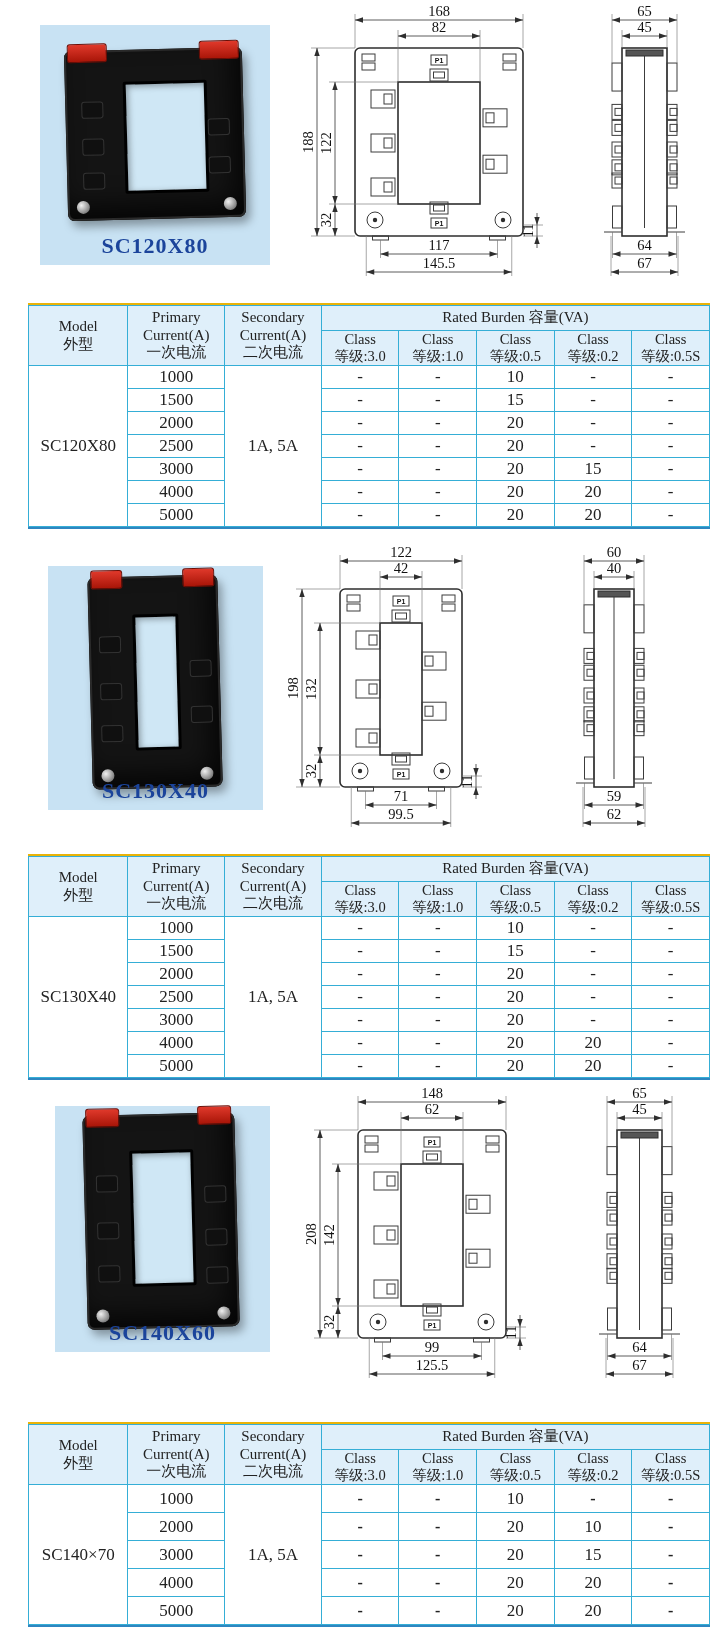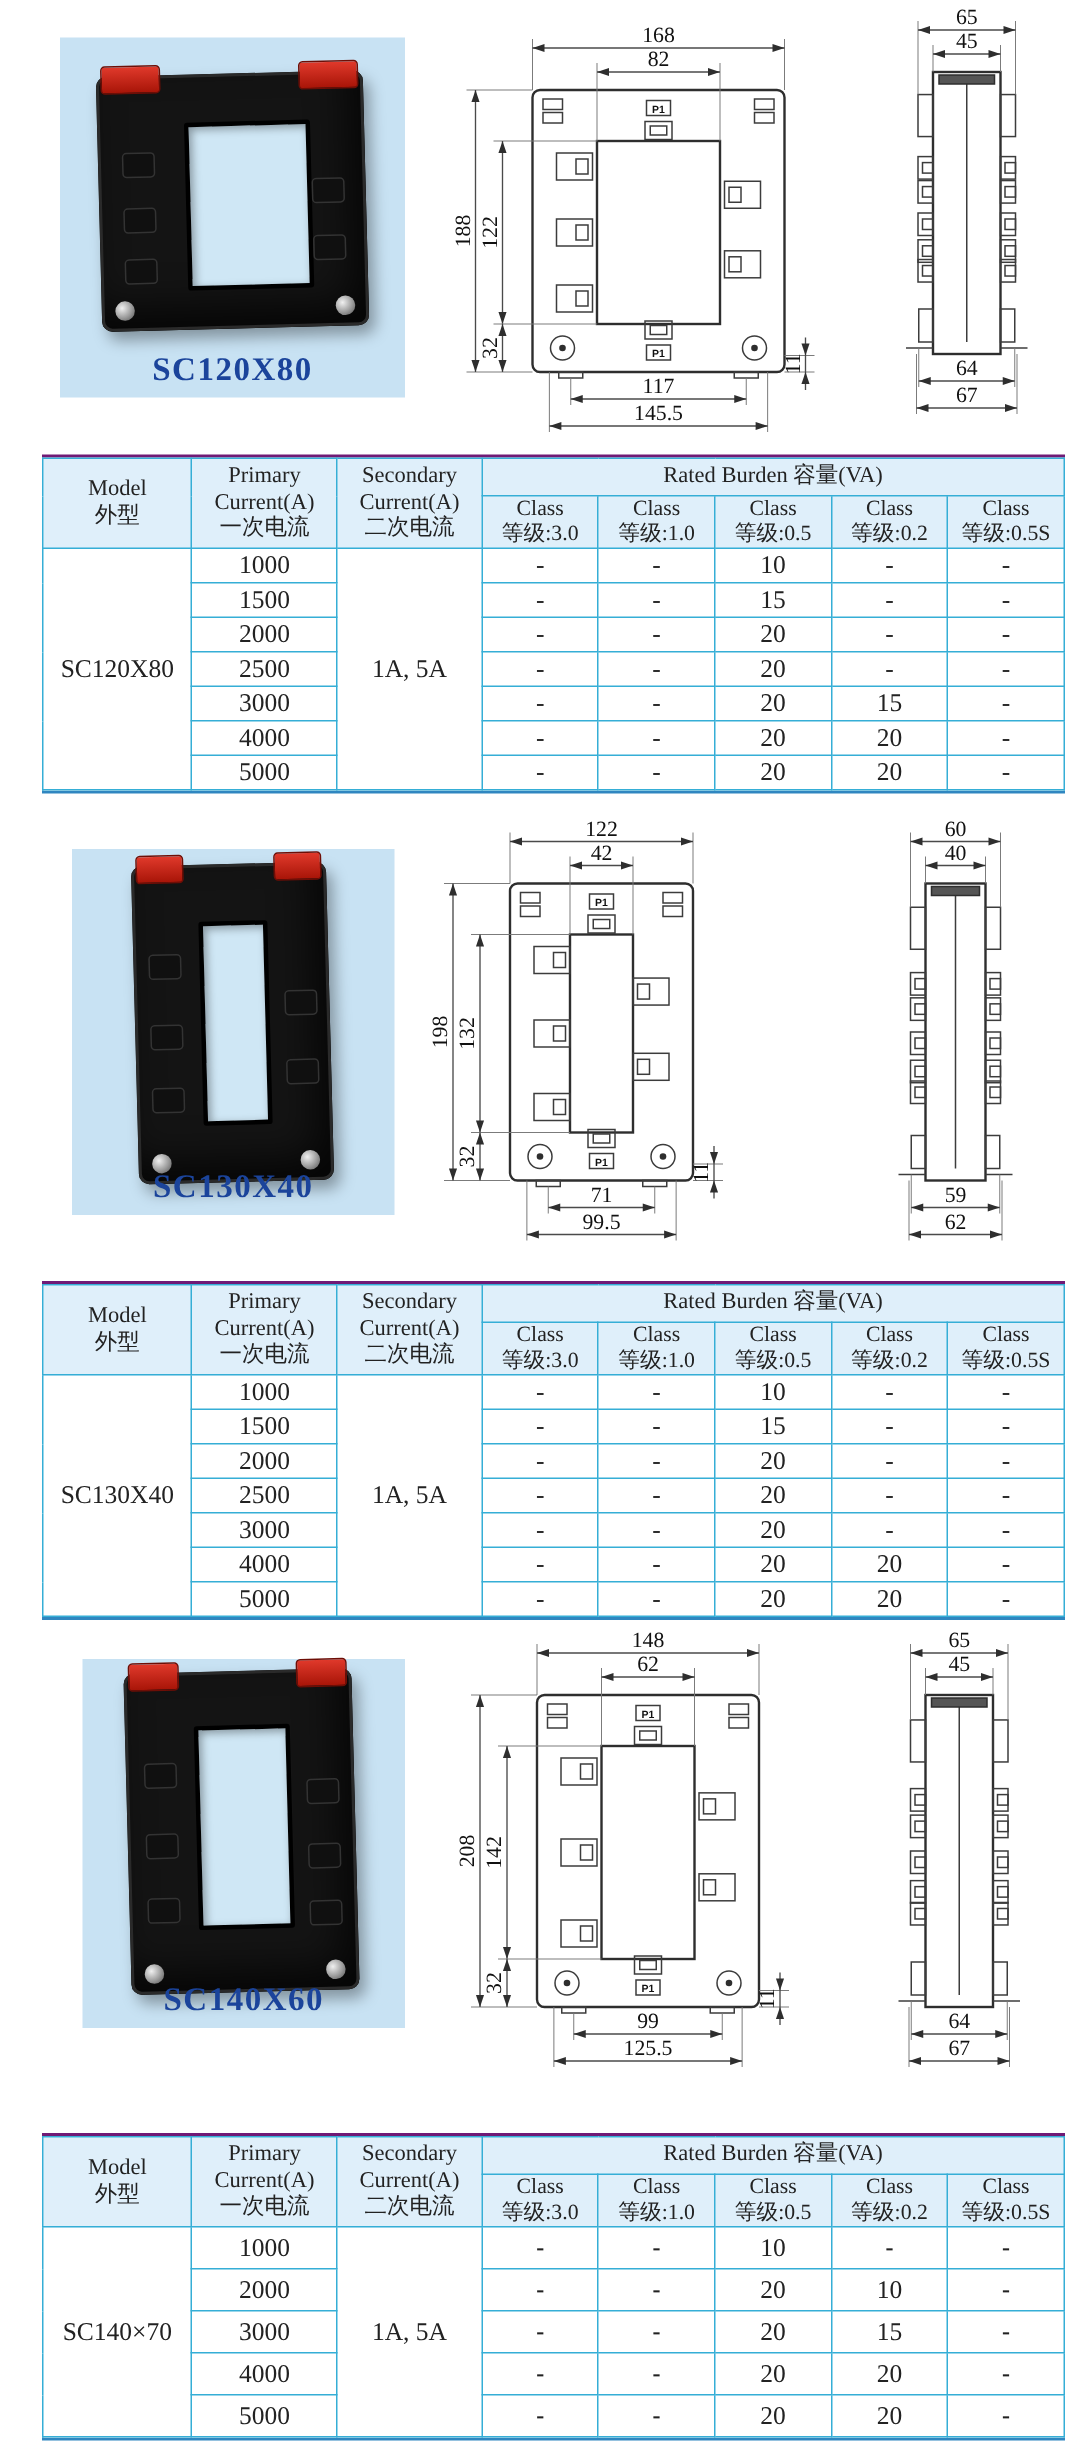--- a/index.html
+++ b/index.html
@@ -39,21 +39,21 @@
   svg .ln{fill:none;stroke:#3c3c3c;stroke-width:1;}
   svg .ln2{fill:#fff;stroke:#2e2e2e;stroke-width:1.6;}
   svg .cap{fill:#555;stroke:#2e2e2e;stroke-width:1;}
   svg .dim{stroke:#4a4a4a;stroke-width:.9;fill:none;}
   svg .ext{stroke:#777;stroke-width:.65;fill:none;}
   svg .ar{fill:#2e2e2e;stroke:none;}
   svg .dtx{font-family:"Liberation Serif",serif;font-size:14.5px;fill:#111;text-anchor:middle;}
   svg .ptx{font-family:"Liberation Sans",sans-serif;font-size:7px;fill:#111;text-anchor:middle;font-weight:bold;}
 
   
-  .tblwrap{position:absolute;border-top:2px solid #701a75;border-bottom:2px solid #2f86c0;}
+  .tblwrap{position:absolute;border-top:2px solid #eab308;border-bottom:2px solid #2f86c0;}
   table.spec{width:100%;border-collapse:collapse;table-layout:fixed;
     font-family:"Liberation Serif",serif;}
   table.spec th,table.spec td{border:1px solid #35aed6;text-align:center;vertical-align:middle;
     white-space:pre-line;padding:0;}
   table.spec th{background:#dfeffa;font-weight:normal;font-size:14.5px;line-height:1.18;color:#222;}
   table.spec th.rated{font-size:15px;height:24px;}
   table.spec th.hmain{font-size:15px;}
   table.spec td{font-size:17px;color:#222;background:#fff;}
   .rows23 td{height:22px;}
   .rows28 td{height:27px;}
@@ -73,21 +73,21 @@
       <div class="bump" style="left:16px;top:30%;"></div>
       <div class="bump" style="left:16px;top:52%;"></div>
       <div class="bump" style="left:16px;top:72%;"></div>
       <div class="bump" style="right:14px;top:42%;"></div>
       <div class="bump" style="right:14px;top:64%;"></div>
       <div class="screw s1"></div>
       <div class="screw s2"></div>
     </div>
     <div class="photo-label">SC120X80</div>
   </div>
-  <div class="draw" style="left:299px;top:16px;"><svg width="260" height="278" viewBox="0 0 260 278" xmlns="http://www.w3.org/2000/svg">
+  <div class="draw" style="left:299px;top:4px;"><svg width="260" height="278" viewBox="0 0 260 278" xmlns="http://www.w3.org/2000/svg">
         <rect class="ln2" x="56" y="44" width="168" height="188" rx="5"></rect>
         <rect class="ln" x="63" y="50" width="13" height="7"></rect>
         <rect class="ln" x="63" y="59" width="13" height="7"></rect>
         <rect class="ln" x="204" y="50" width="13" height="7"></rect>
         <rect class="ln" x="204" y="59" width="13" height="7"></rect>
         <rect class="ln" x="132" y="51" width="16" height="10"></rect>
         <text class="ptx" x="140" y="59">P1</text>
         <rect class="ln" x="131" y="65" width="18" height="12"></rect>
         <rect class="ln" x="134.5" y="68" width="11" height="6"></rect>
         <rect class="ln2" x="99" y="78" width="82" height="122"></rect>
@@ -399,21 +399,21 @@
         <path class="ar" d="M 81.5 260 l 8 -2.7 l 0 5.4 Z"></path>
         <path class="ar" d="M 152.5 260 l -8 -2.7 l 0 5.4 Z"></path>
         <text class="dtx" x="117" y="256">71</text>
         <line class="ext" x1="67.25" y1="242" x2="67.25" y2="282"></line>
         <line class="ext" x1="166.75" y1="242" x2="166.75" y2="282"></line>
         <line class="dim" x1="67.25" y1="278" x2="166.75" y2="278"></line>
         <path class="ar" d="M 67.25 278 l 8 -2.7 l 0 5.4 Z"></path>
         <path class="ar" d="M 166.75 278 l -8 -2.7 l 0 5.4 Z"></path>
         <text class="dtx" x="117" y="274">99.5</text>
       </svg></div>
-  <div class="draw" style="left:567px;top:545px;"><svg width="134" height="288" viewBox="0 0 134 288" xmlns="http://www.w3.org/2000/svg">
+  <div class="draw" style="left:544px;top:545px;"><svg width="134" height="288" viewBox="0 0 134 288" xmlns="http://www.w3.org/2000/svg">
         <rect class="ln2" x="50" y="44" width="40" height="198"></rect>
         <line class="ln" x1="70" y1="52" x2="70" y2="234"></line>
         <rect class="cap" x="54" y="46" width="32" height="6"></rect>
         <rect class="ln" x="40" y="59.84" width="10" height="28"></rect>
         <rect class="ln" x="90" y="59.84" width="10" height="28"></rect>
         <rect class="ln" x="40" y="103.4" width="10" height="15"></rect>
         <rect class="ln" x="43" y="107.4" width="7" height="7"></rect>
         <rect class="ln" x="90" y="103.4" width="10" height="15"></rect>
         <rect class="ln" x="93" y="107.4" width="7" height="7"></rect>
         <rect class="ln" x="40" y="120.23" width="10" height="15"></rect>

